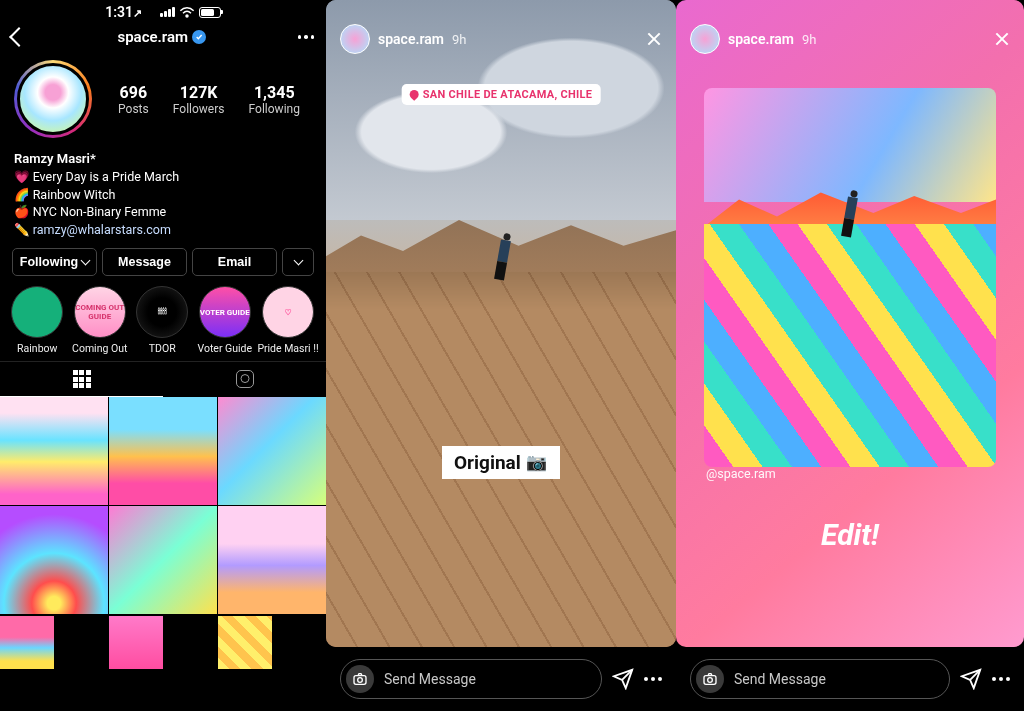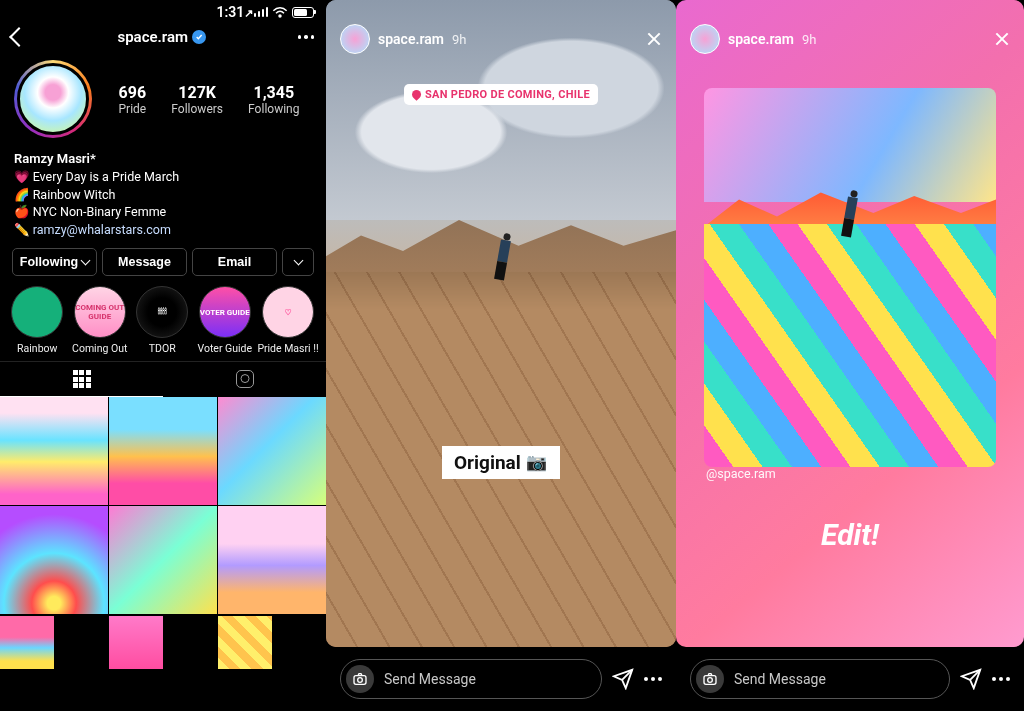--- a/index.html
+++ b/index.html
@@ -12,21 +12,21 @@
     display: flex;
     overflow: hidden;
   }
   
   .panel { position: relative; display: flex; flex-direction: column; height: 100%; }
   .p1 { width: 326px; background:#000; }
   .p2 { width: 350px; }
   .p3 { width: 348px; }
 
   
-  .status-bar { display:flex; justify-content:flex-end; align-items:center; padding:4px 12px 2px; font-size:14px; font-weight:600;}
+  .status-bar { display:flex; justify-content:center; align-items:center; padding:4px 12px 2px; font-size:14px; font-weight:600;gap:18px;}
   .status-icons { display:flex; gap:4px; align-items:center; }
   .sig-bars { display:flex; gap:1.5px; align-items:flex-end; height:10px;}
   .sig-bars span{ width:2.5px; background:#fff; border-radius:1px;}
   .sig-bars span:nth-child(1){height:4px}.sig-bars span:nth-child(2){height:6px}.sig-bars span:nth-child(3){height:8px}.sig-bars span:nth-child(4){height:10px}
   .battery { width:22px; height:11px; border:1.3px solid #fff; border-radius:3px; position:relative;}
   .battery::after{content:"";position:absolute;right:-3px;top:2.5px;width:2px;height:4px;background:#fff;border-radius:0 1px 1px 0;}
   .battery i{position:absolute;left:1px;top:1px;bottom:1px;width:65%;background:#fff;border-radius:1.5px;}
 
   .hdr { display:flex; align-items:center; justify-content:space-between; padding:6px 12px; }
   .hdr .ttl { display:flex; align-items:center; gap:4px; font-size:15px; font-weight:600;}
@@ -192,21 +192,21 @@
       </div>
   </div>
 
   <div class="row1">
     <div class="avatar-ring">
         <div class="avatar-main"></div>
       </div>
     <div class="stats">
       <div class="stat">
           <div class="n">696</div>
-          <div class="l">Pride</div>
+          <div class="l">Posts</div>
         </div>
       <div class="stat">
           <div class="n">127K</div>
           <div class="l">Followers</div>
         </div>
       <div class="stat">
           <div class="n">1,345</div>
           <div class="l">Following</div>
         </div>
     </div>
@@ -302,21 +302,21 @@
 
     <div class="shead dark">
       <div class="story-av"></div>
       <span class="sname">space.ram</span>
       <span class="stime">9h</span>
       <div class="close-x"></div>
     </div>
 
     <div class="loc-pill">
       <span class="pin"></span>
-      <span>SAN PEDRO DE COMING, CHILE</span>
+      <span>SAN CHILE DE ATACAMA, CHILE</span>
     </div>
 
     <div class="orig-pill">
       <span>Original</span>
         <span class="cam-emoji">📷</span>
     </div>
   </div>
 
   <div class="msgbar">
     <div class="msg-pill">

